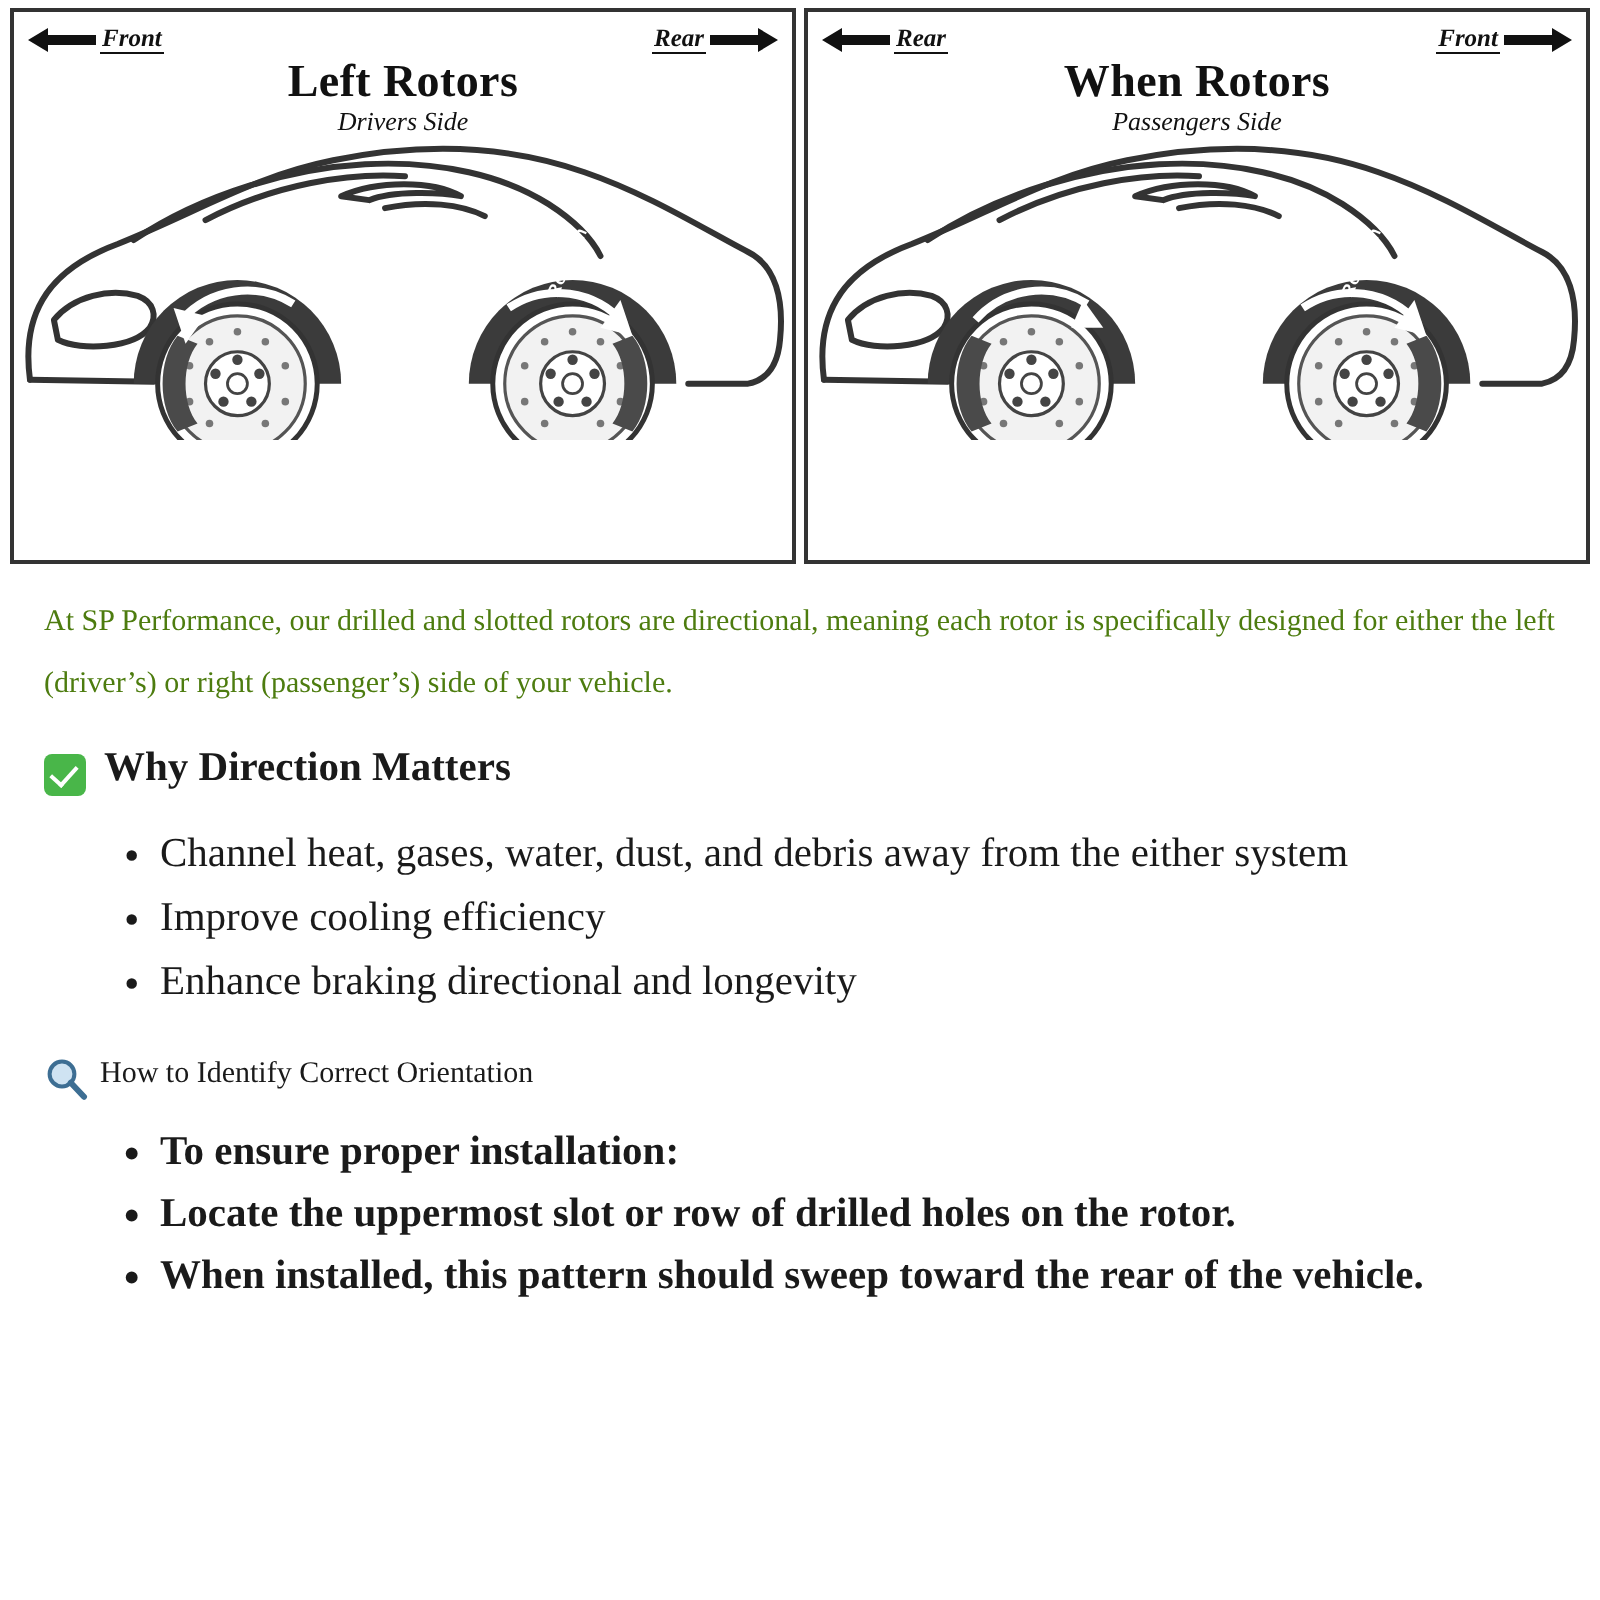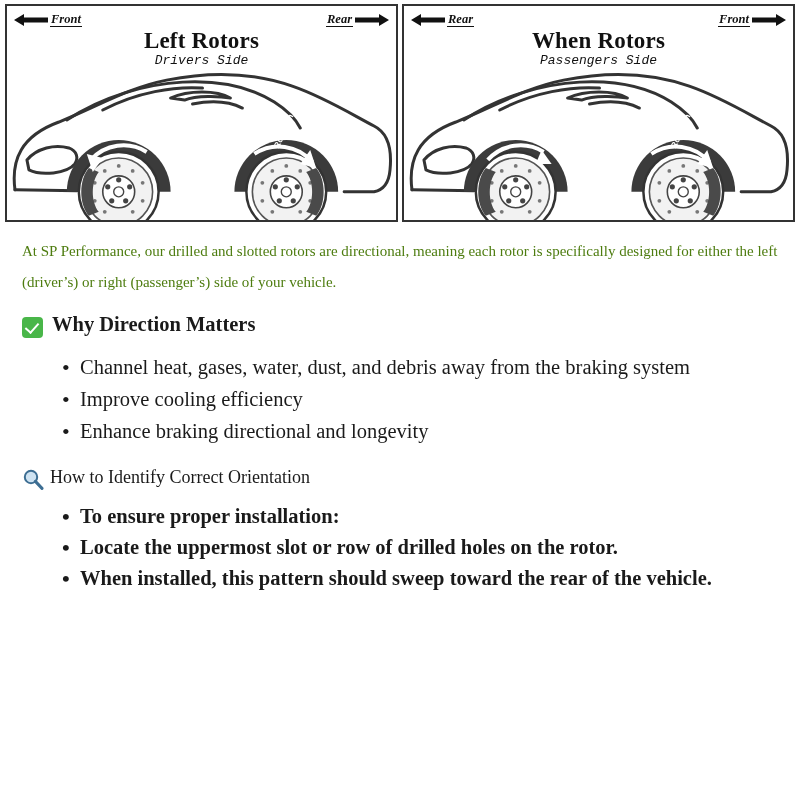--- a/index.html
+++ b/index.html
@@ -18,21 +18,21 @@
     width: 800px;
     height: 800px;
     position: relative;
     box-sizing: border-box;
   }
 
   
   .diagram {
     position: relative;
     width: 790px;
-    height: 218px;
+    height: 278px;
     margin: 4px auto 0 auto;
     display: flex;
     gap: 4px;
   }
   .panel {
     position: relative;
     flex: 1 1 0;
     border: 2px solid #333;
     background: #fff;
     overflow: hidden;
@@ -46,21 +46,21 @@
   }
   .panel-title {
     font-family: "Liberation Serif", serif;
     font-weight: bold;
     font-size: 23px;
     line-height: 24px;
     letter-spacing: 0.2px;
     color: #111;
   }
   .panel-sub {
-    font-family: Liberation Mono, monospace;
+    font-family: Liberation Serif, serif;
     font-style: italic;
     font-size: 13px;
     line-height: 15px;
     color: #111;
   }
 
   
   .dir-tag {
     position: absolute;
     top: 6px;
@@ -134,21 +134,21 @@
     position: absolute;
     left: 6px;
     top: 3px;
     width: 6px;
     height: 11px;
     border: solid #ffffff;
     border-width: 0 2.6px 2.6px 0;
     transform: rotate(42deg);
   }
   h3.subheading {
-    font-size: 18px;
+    font-size: 15px;
     line-height: 28px;
     font-weight: normal;
     margin: 16px 0 10px 0;
     display: flex;
     align-items: center;
     gap: 6px;
   }
   .mag-icon {
     display: inline-block;
     width: 22px;
@@ -387,21 +387,21 @@
 
     <p class="para">At SP Performance, our drilled and slotted rotors are directional, meaning each rotor is specifically designed for either the left (driver’s) or right (passenger’s) side of your vehicle.</p>
 
     <h2 class="heading">
       <span class="check-icon"></span>
       <span>Why Direction Matters</span>
     </h2>
 
 
     <ul class="bullets">
-      <li>Channel heat, gases, water, dust, and debris away from the braking system</li>
+      <li>Channel heat, gases, water, dust, and debris away from the either system</li>
       <li>Improve cooling efficiency</li>
       <li>Enhance braking directional and longevity</li>
     </ul>
 
     <h3 class="subheading">
       <span class="mag-icon">
         <svg width="22" height="22" viewBox="0 0 22 22">
           <circle cx="9" cy="9" r="6.2" fill="#cfe3f2" stroke="#3d6e93" stroke-width="2"></circle>
           <line x1="13.4" y1="13.4" x2="20" y2="20.4" stroke="#3d6e93" stroke-width="3" stroke-linecap="round"></line>
         </svg>

